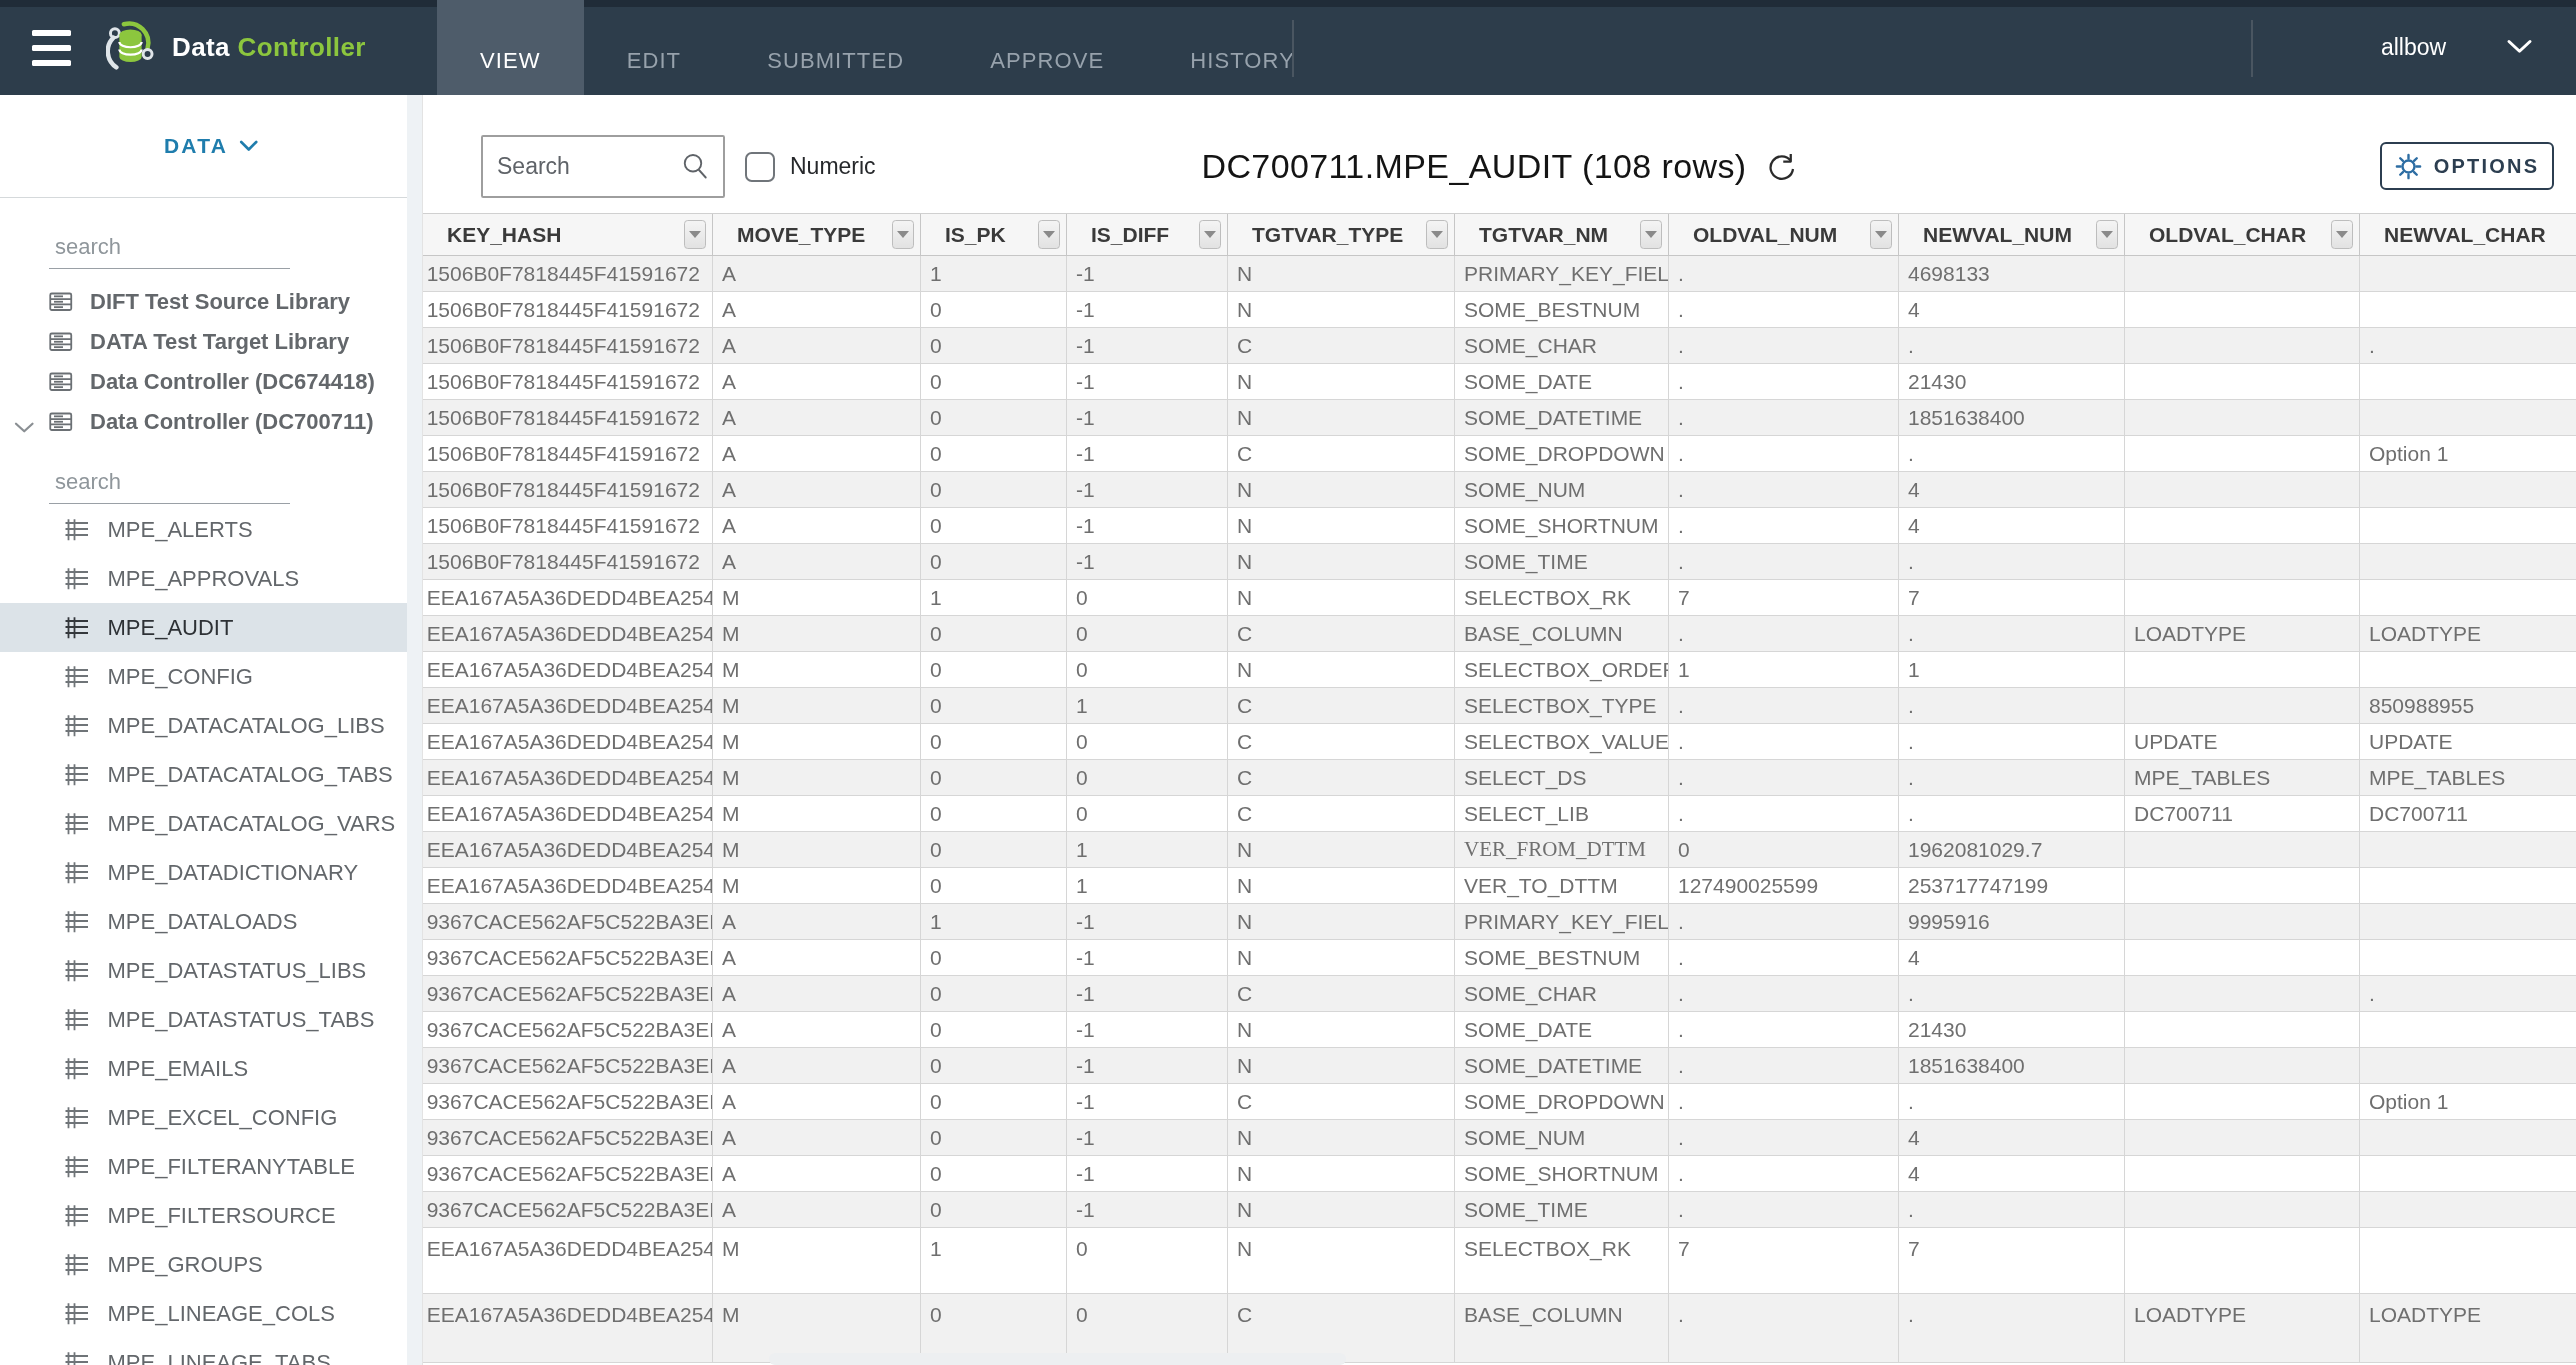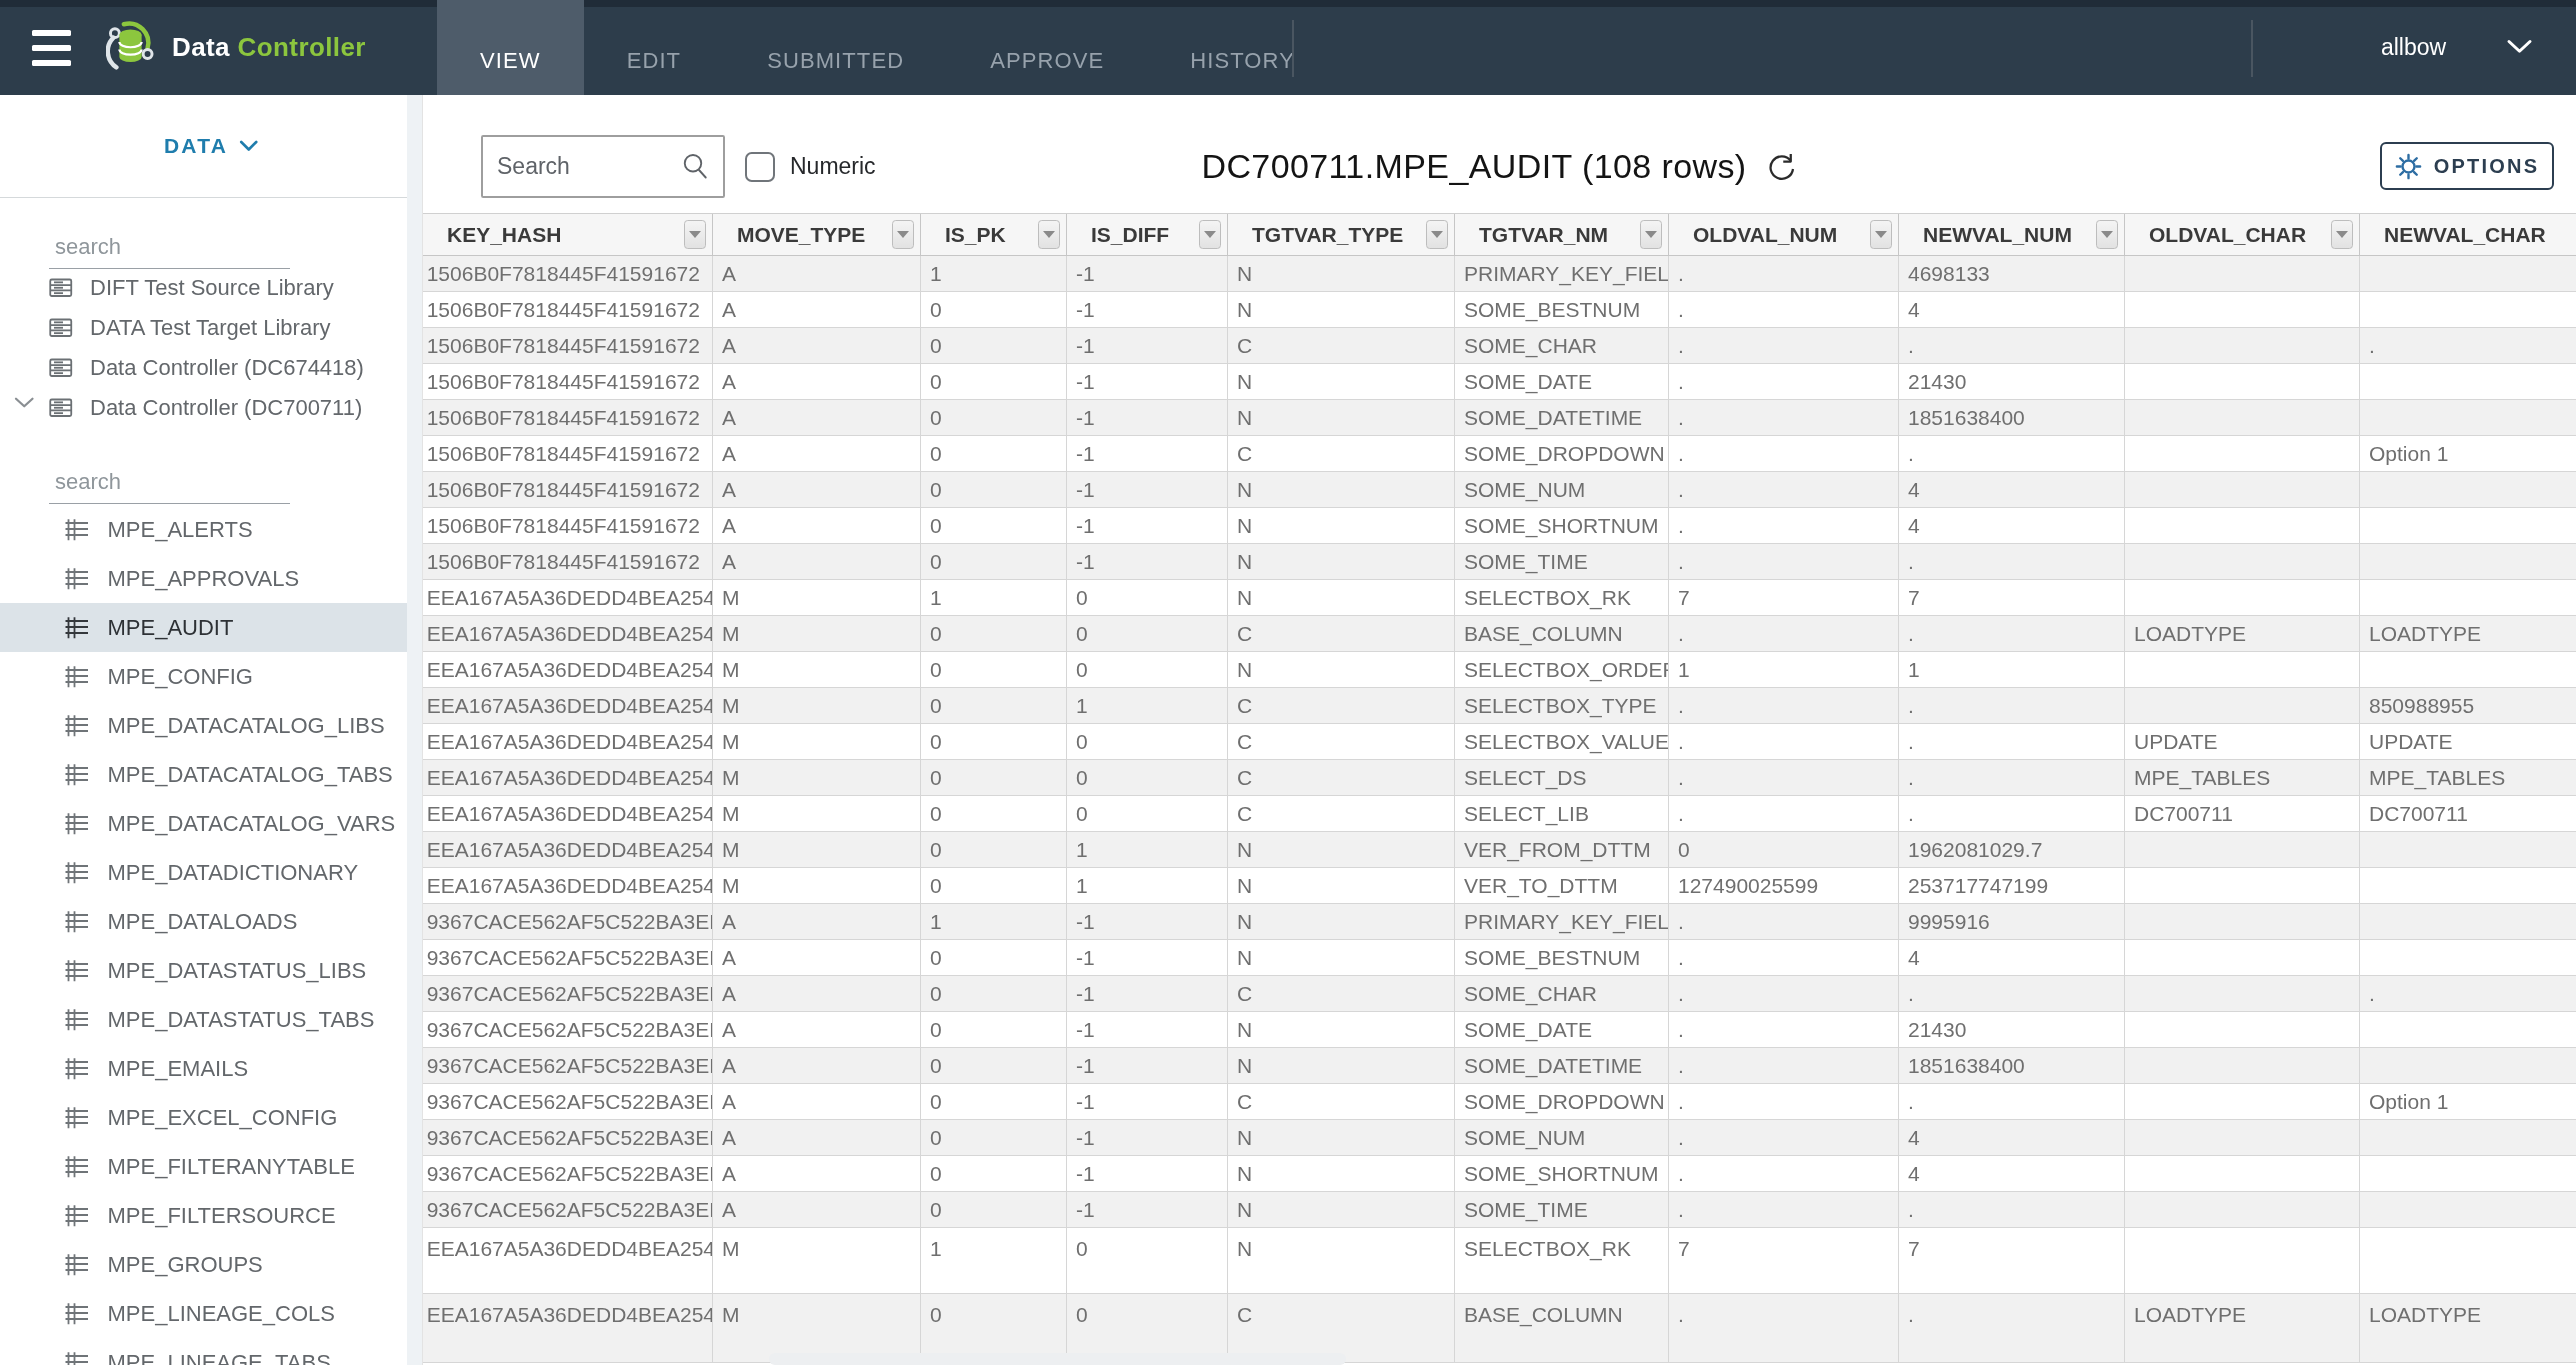--- a/index.html
+++ b/index.html
@@ -58,21 +58,21 @@
   .side-search input {
     width:100%; border:none; outline:none; background:transparent;
     font-family:"Liberation Sans", sans-serif; font-size:22px; color:#5f6469;
     padding:4.5px 3px 7.5px 6px;
   }
   .side-search input::placeholder { color:#8f969b; opacity:1; }
   .s1 { margin-top:31.5px; }
   .s2 { margin-top:30px; }
   .lib-list { margin-top:6px; }
   .lib-item {
-    height:40px; display:flex; align-items:flex-start; cursor:pointer;
+    height:40px; display:flex; align-items:flex-end; cursor:pointer;font-weight:bold;
   }
   .lib-item .chev { width:48px; display:flex; justify-content:center; flex:none; }
   .lib-item .noChev { width:48px; flex:none; }
   .lib-item .licon { flex:none; margin-right:16.5px; display:flex; }
   .lib-item .lbl { font-size:22px; color:#63676b; white-space:nowrap; }
   .tbl-list { margin-top:1.5px; }
   .tbl-item { height:49px; display:flex; align-items:center; cursor:pointer; width:407px; }
   .tbl-item .ticon { margin-left:64px; margin-right:18px; flex:none; display:flex; }
   .tbl-item .lbl { font-size:22px; color:#63676b; white-space:nowrap; }
   .tbl-item.selected { background:var(--selected-bg,#dce3e8); }
@@ -771,21 +771,21 @@
             <div class="g-cell c7" style="width: 226px;">.</div>
             <div class="g-cell c8" style="width: 235px;">DC700711</div>
             <div class="g-cell c9" style="width: 259px;">DC700711</div>
           </div>
           <div class="g-row odd">
             <div class="g-cell c0" style="width: 290px;">EEA167A5A36DEDD4BEA2543</div>
             <div class="g-cell c1" style="width: 208px;">M</div>
             <div class="g-cell c2" style="width: 146px;">0</div>
             <div class="g-cell c3" style="width: 161px;">1</div>
             <div class="g-cell c4" style="width: 227px;">N</div>
-            <div class="g-cell c5" style="width: 214px;">VER_FROM_DTTM</div>
+            <div class="g-cell c5" style="width: 214px; font-family: Liberation Serif, serif;">VER_FROM_DTTM</div>
             <div class="g-cell c6" style="width: 230px;">0</div>
             <div class="g-cell c7" style="width: 226px;">1962081029.7</div>
             <div class="g-cell c8" style="width: 235px;"></div>
             <div class="g-cell c9" style="width: 259px;"></div>
           </div>
           <div class="g-row">
             <div class="g-cell c0" style="width: 290px;">EEA167A5A36DEDD4BEA2543</div>
             <div class="g-cell c1" style="width: 208px;">M</div>
             <div class="g-cell c2" style="width: 146px;">0</div>
             <div class="g-cell c3" style="width: 161px;">1</div>

